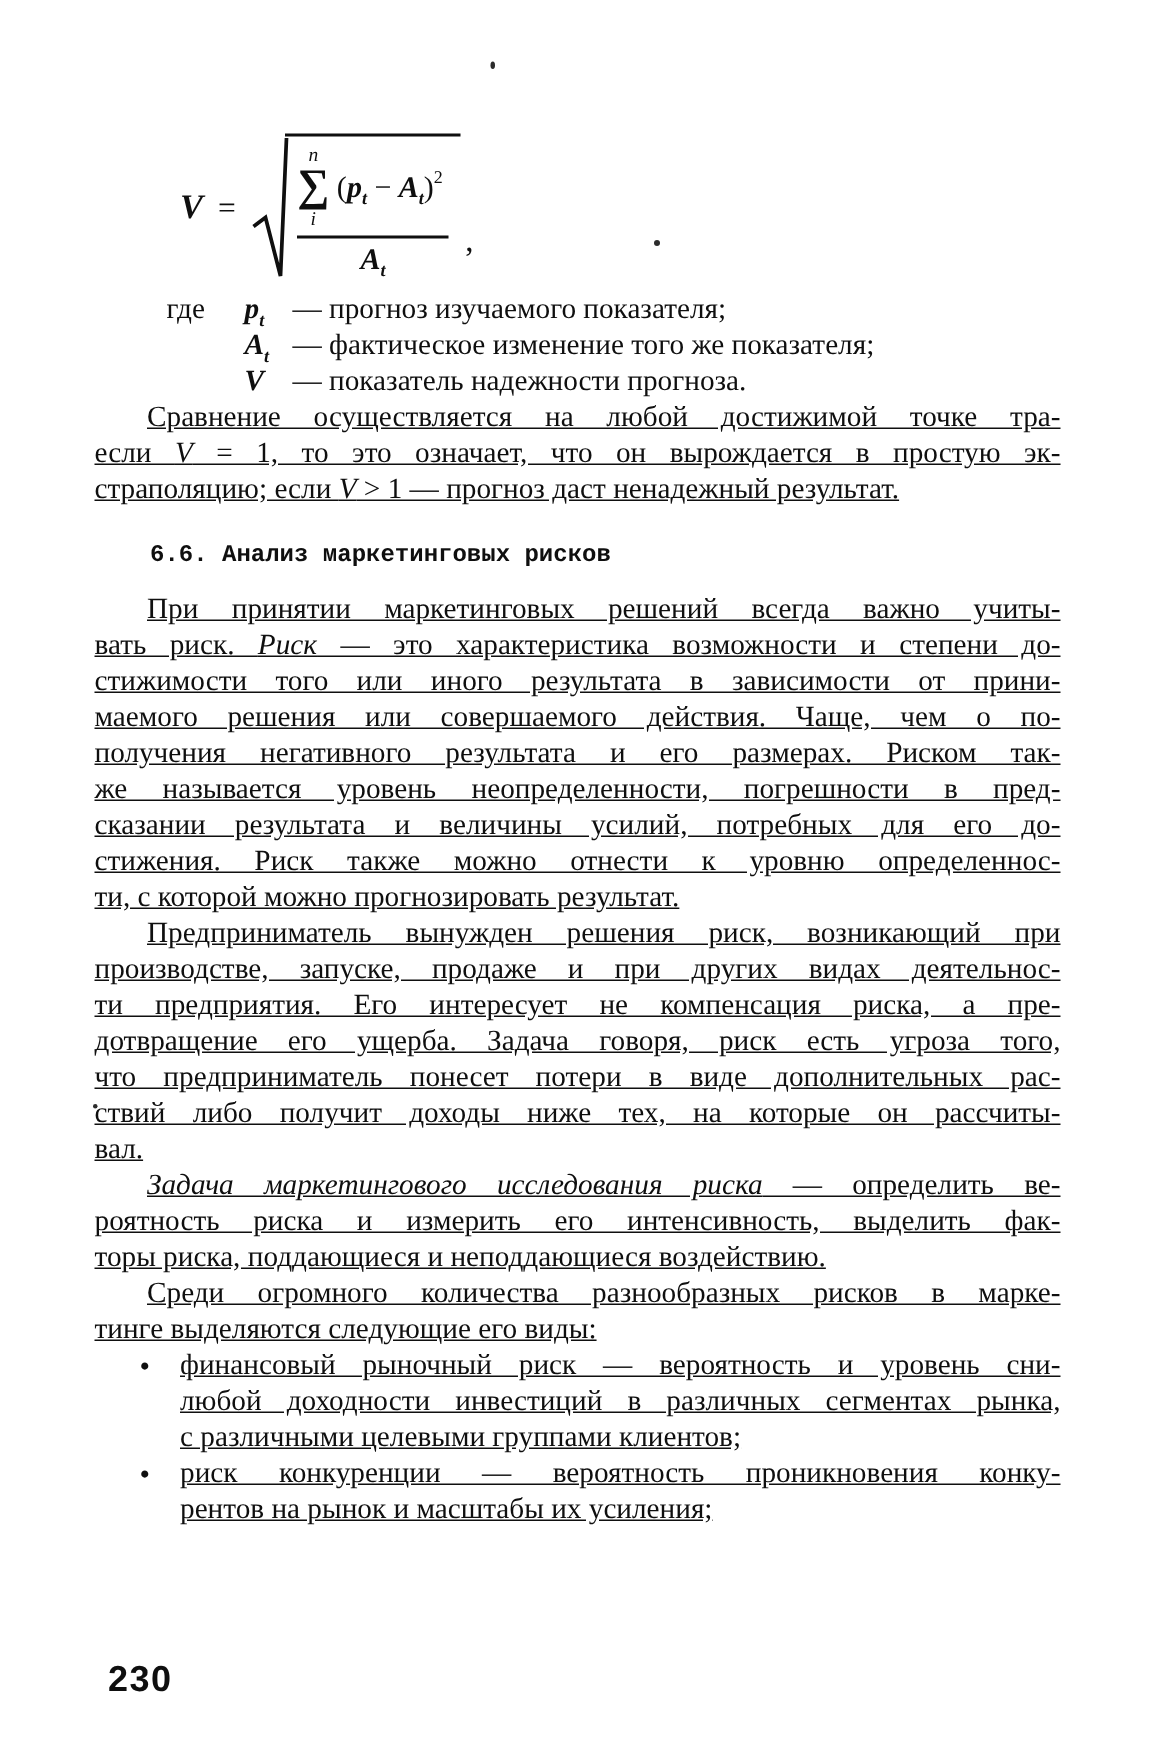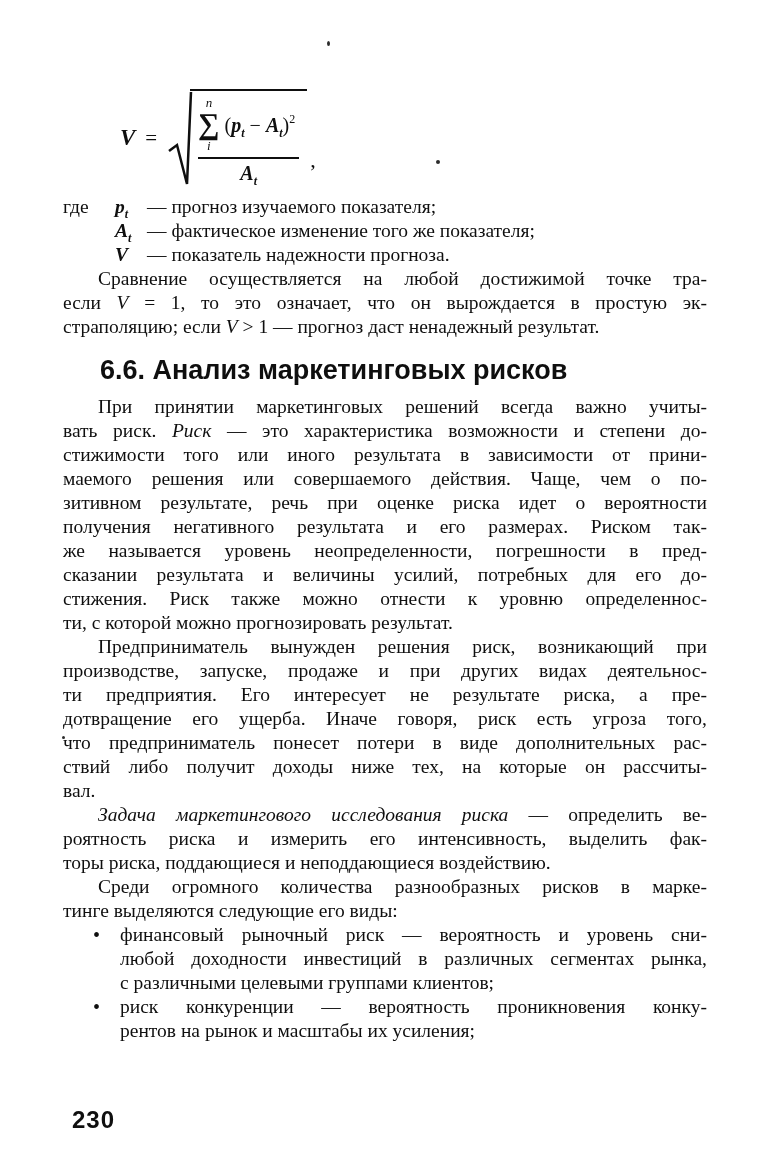--- a/index.html
+++ b/index.html
@@ -26,33 +26,33 @@
   .expr { font-size:20px; white-space:nowrap; }
   .iv { font-style:italic; font-weight:bold; }
   sub.t { font-size:12px; font-style:italic; font-weight:bold; vertical-align:-5px; line-height:0; }
   sup.p2 { font-size:12px; vertical-align:9px; line-height:0; }
   .den { border-top:2px solid #0f0f0f; align-self:stretch; text-align:center; padding-top:2px; font-size:20px; line-height:24px; }
   .f-comma { font-size:22px; align-self:flex-end; margin:0 0 16px 3px; }
 
   
   .defs { margin-top:7px; }
   .def-row { display:flex; line-height:24px; }
-  .def-lead { flex:none; width:52px; }
+  .def-lead { flex:none; width:52px;margin-left:48px; }
   .def-sym { flex:none; width:32px; font-style:italic; font-weight:bold; }
   .def-text { flex:1; }
 
   
-  .jl { text-align:justify; text-align-last:justify; }
+  .jl { text-align:justify; text-align-last:justify;text-decoration:underline; }
   .jl-last { text-align-last:left; }
   .ind { text-indent:35px; }
   .it { font-style:italic; }
   .vi { font-style:italic; }
 
   .heading {
-    font-family:Liberation Sans, sans-serif; font-weight:bold; font-size:27px;
+    font-family:Liberation Mono, monospace; font-weight:bold; font-size:16px;
     margin:19px 0 13px 37px; line-height:24px;
   }
 
   .bullet { display:flex; padding-left:30px; }
   .bmark { flex:none; width:27px; font-size:20px; }
   .bcontent { flex:1; }
 
   .pageno {
     position:absolute; left:72px; top:1108px;
     font-family:"Liberation Sans", sans-serif; font-weight:bold; font-size:24px; letter-spacing:1px;
@@ -121,33 +121,32 @@
       <div class="jl jl-last"><span>страполяцию; если </span><span class="vi">V</span><span> &gt; 1 — прогноз даст ненадежный результат.</span></div>
     </div>
 
     <div class="heading">6.6. Анализ маркетинговых рисков</div>
 
     <div class="para">
       <div class="jl ind">При принятии маркетинговых решений всегда важно учиты-</div>
       <div class="jl"><span>вать риск. </span><span class="it">Риск</span><span> — это характеристика возможности и степени до-</span></div>
       <div class="jl">стижимости того или иного результата в зависимости от прини-</div>
       <div class="jl">маемого решения или совершаемого действия. Чаще, чем о по-</div>
-      <div class="jl">зитивном результате, речь при оценке риска идет о вероятности</div>
       <div class="jl">получения негативного результата и его размерах. Риском так-</div>
       <div class="jl">же называется уровень неопределенности, погрешности в пред-</div>
       <div class="jl">сказании результата и величины усилий, потребных для его до-</div>
       <div class="jl">стижения. Риск также можно отнести к уровню определеннос-</div>
       <div class="jl jl-last">ти, с которой можно прогнозировать результат.</div>
     </div>
 
     <div class="para">
       <div class="jl ind">Предприниматель вынужден решения риск, возникающий при</div>
       <div class="jl">производстве, запуске, продаже и при других видах деятельнос-</div>
-      <div class="jl">ти предприятия. Его интересует не результате риска, а пре-</div>
-      <div class="jl">дотвращение его ущерба.  Иначе говоря, риск есть угроза того,</div>
+      <div class="jl">ти предприятия. Его интересует не компенсация риска, а пре-</div>
+      <div class="jl">дотвращение его ущерба.  Задача говоря, риск есть угроза того,</div>
       <div class="jl">что предприниматель понесет потери в виде дополнительных рас-</div>
       <div class="jl">ствий либо получит доходы ниже тех, на которые он рассчиты-</div>
       <div class="jl jl-last">вал.</div>
     </div>
 
     <div class="para">
       <div class="jl ind"><span class="it">Задача маркетингового исследования  риска</span><span> — определить ве-</span></div>
       <div class="jl">роятность риска и измерить его интенсивность, выделить фак-</div>
       <div class="jl jl-last">торы риска, поддающиеся и неподдающиеся воздействию.</div>
     </div>

